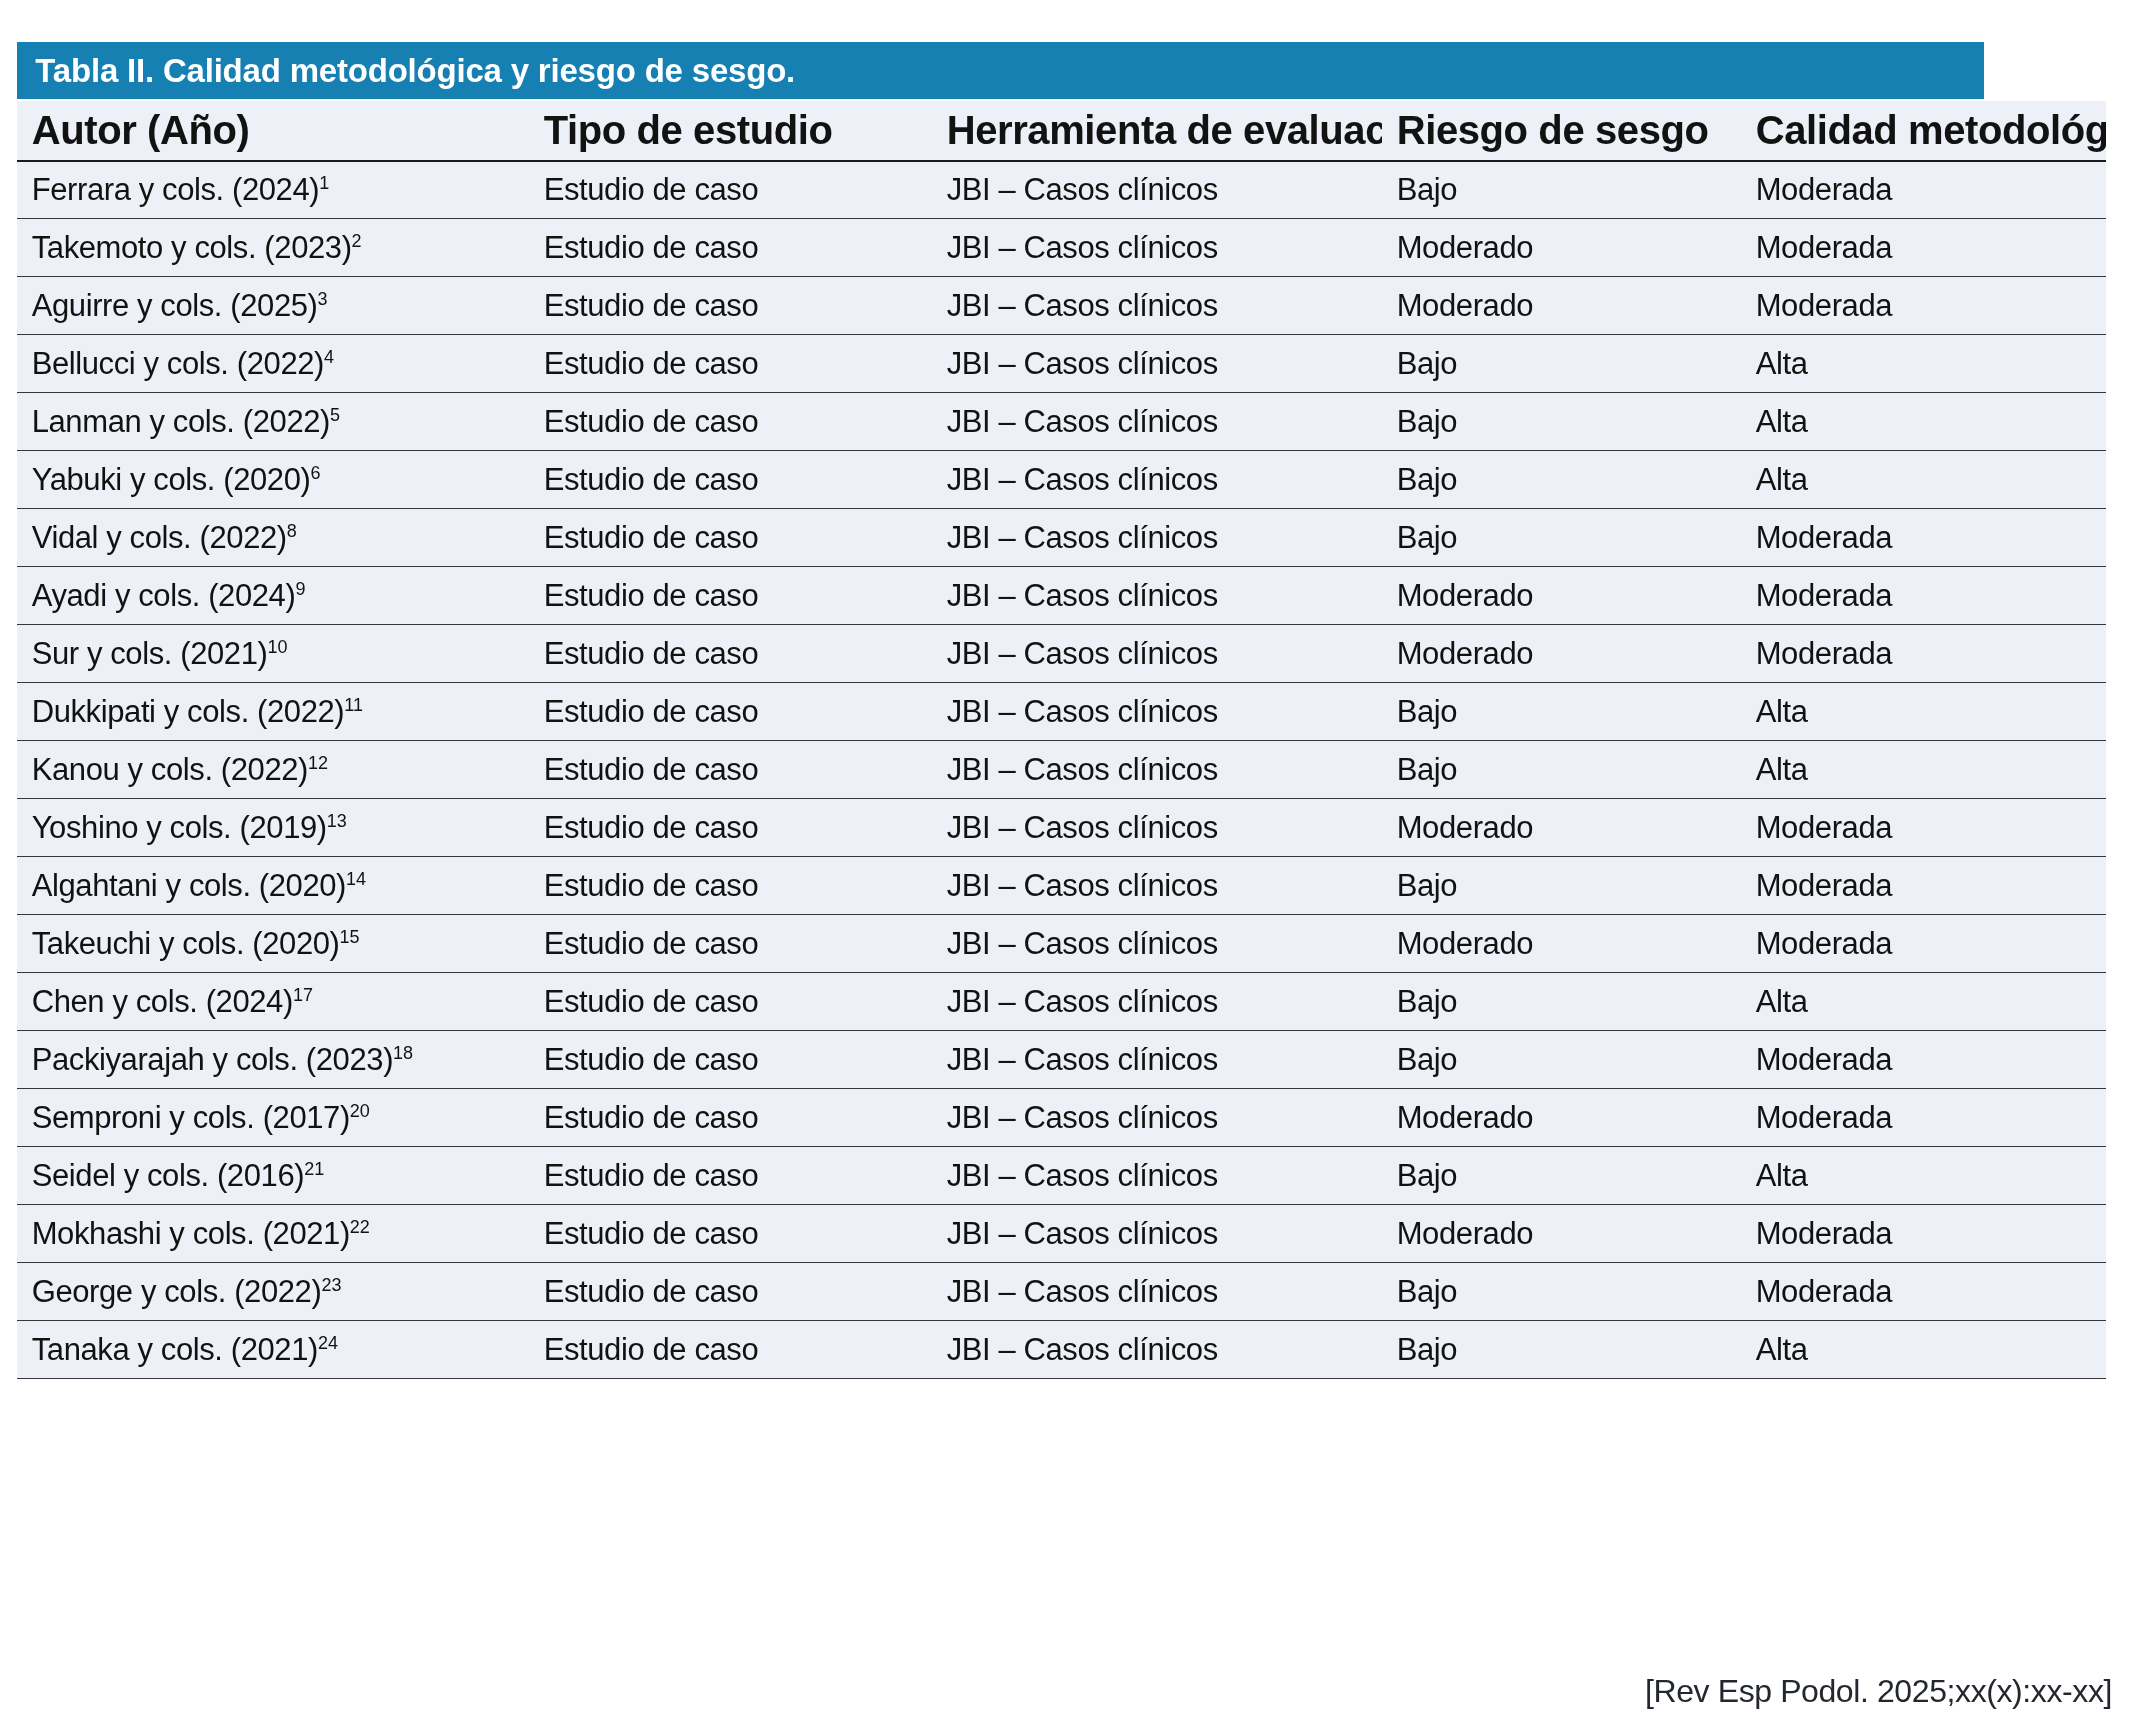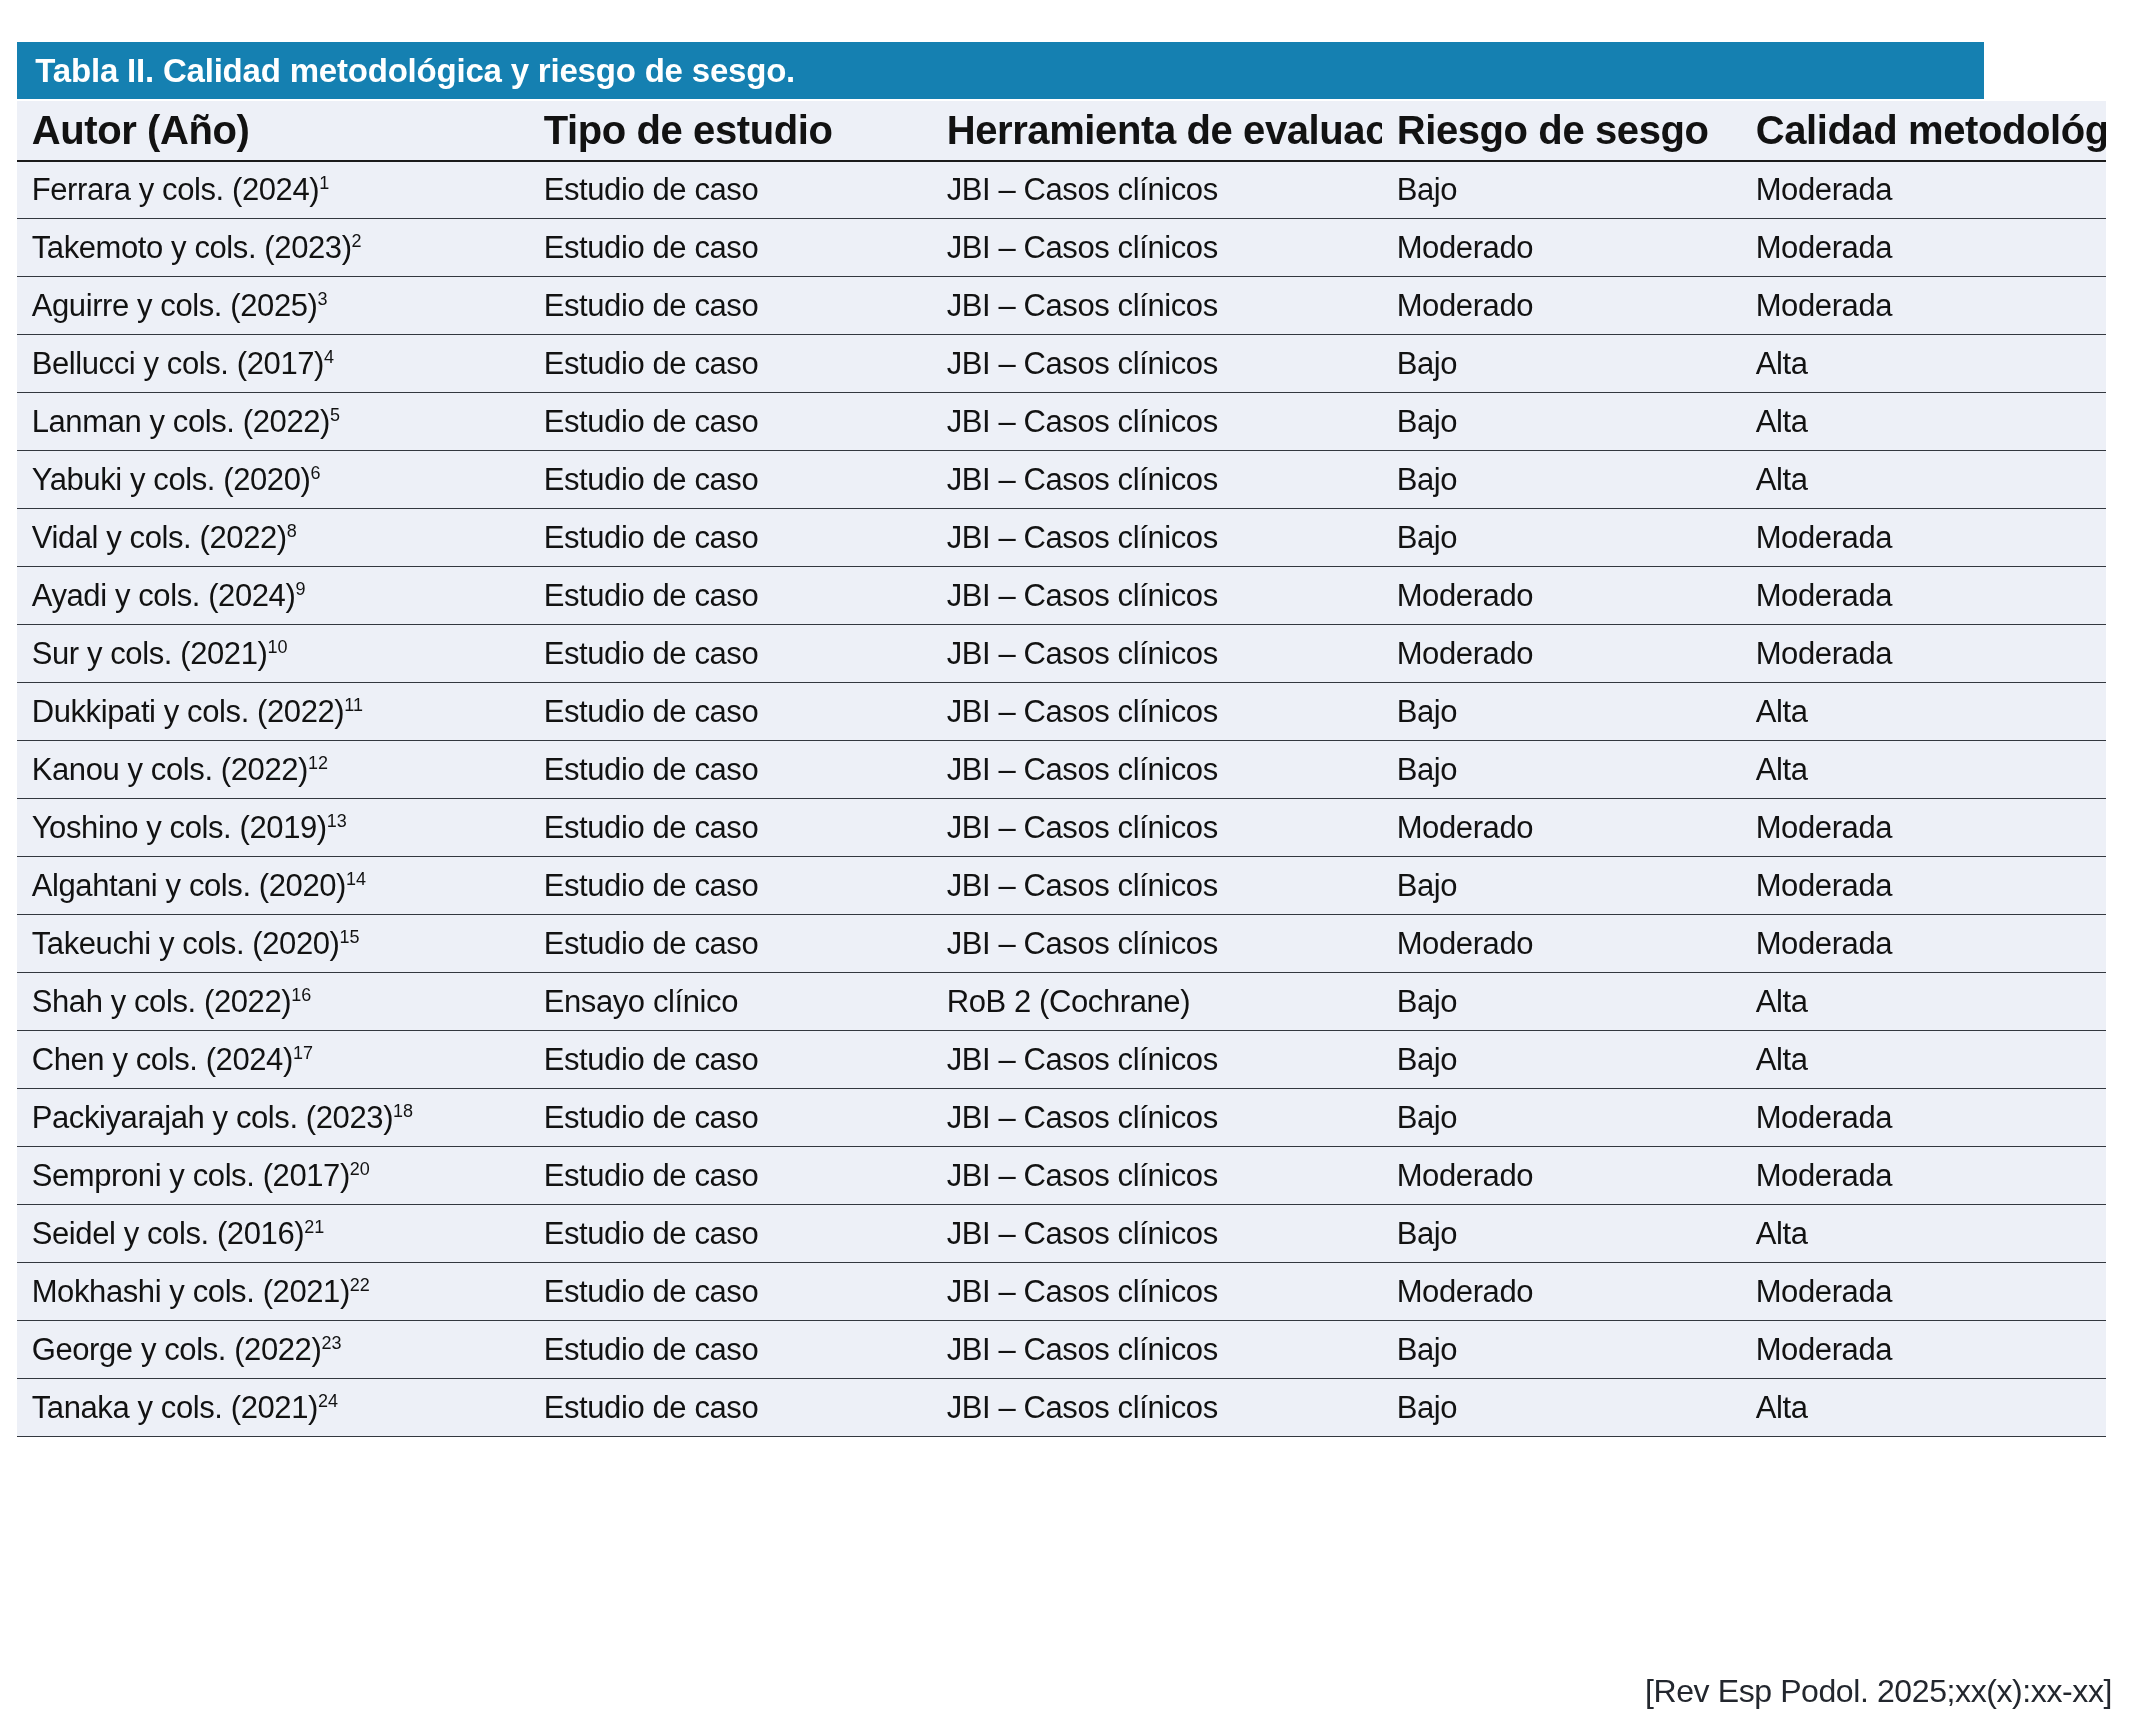--- a/index.html
+++ b/index.html
@@ -92,21 +92,21 @@
 
   <tr>
     <td><span>Aguirre y cols. (2025)</span><sup>3</sup></td>
     <td>Estudio de caso</td>
     <td>JBI – Casos clínicos</td>
     <td>Moderado</td>
     <td>Moderada</td>
   </tr>
 
   <tr>
-    <td><span>Bellucci y cols. (2017)</span><sup>4</sup></td>
+    <td><span>Bellucci y cols. (2022)</span><sup>4</sup></td>
     <td>Estudio de caso</td>
     <td>JBI – Casos clínicos</td>
     <td>Bajo</td>
     <td>Alta</td>
   </tr>
 
   <tr>
     <td><span>Lanman y cols. (2022)</span><sup>5</sup></td>
     <td>Estudio de caso</td>
     <td>JBI – Casos clínicos</td>
@@ -180,27 +180,20 @@
   </tr>
 
   <tr>
     <td><span>Takeuchi y cols. (2020)</span><sup>15</sup></td>
     <td>Estudio de caso</td>
     <td>JBI – Casos clínicos</td>
     <td>Moderado</td>
     <td>Moderada</td>
   </tr>
 
-  <tr>
-    <td><span>Shah y cols. (2022)</span><sup>16</sup></td>
-    <td>Ensayo clínico</td>
-    <td>RoB 2 (Cochrane)</td>
-    <td>Bajo</td>
-    <td>Alta</td>
-  </tr>
 
   <tr>
     <td><span>Chen y cols. (2024)</span><sup>17</sup></td>
     <td>Estudio de caso</td>
     <td>JBI – Casos clínicos</td>
     <td>Bajo</td>
     <td>Alta</td>
   </tr>
 
   <tr>

